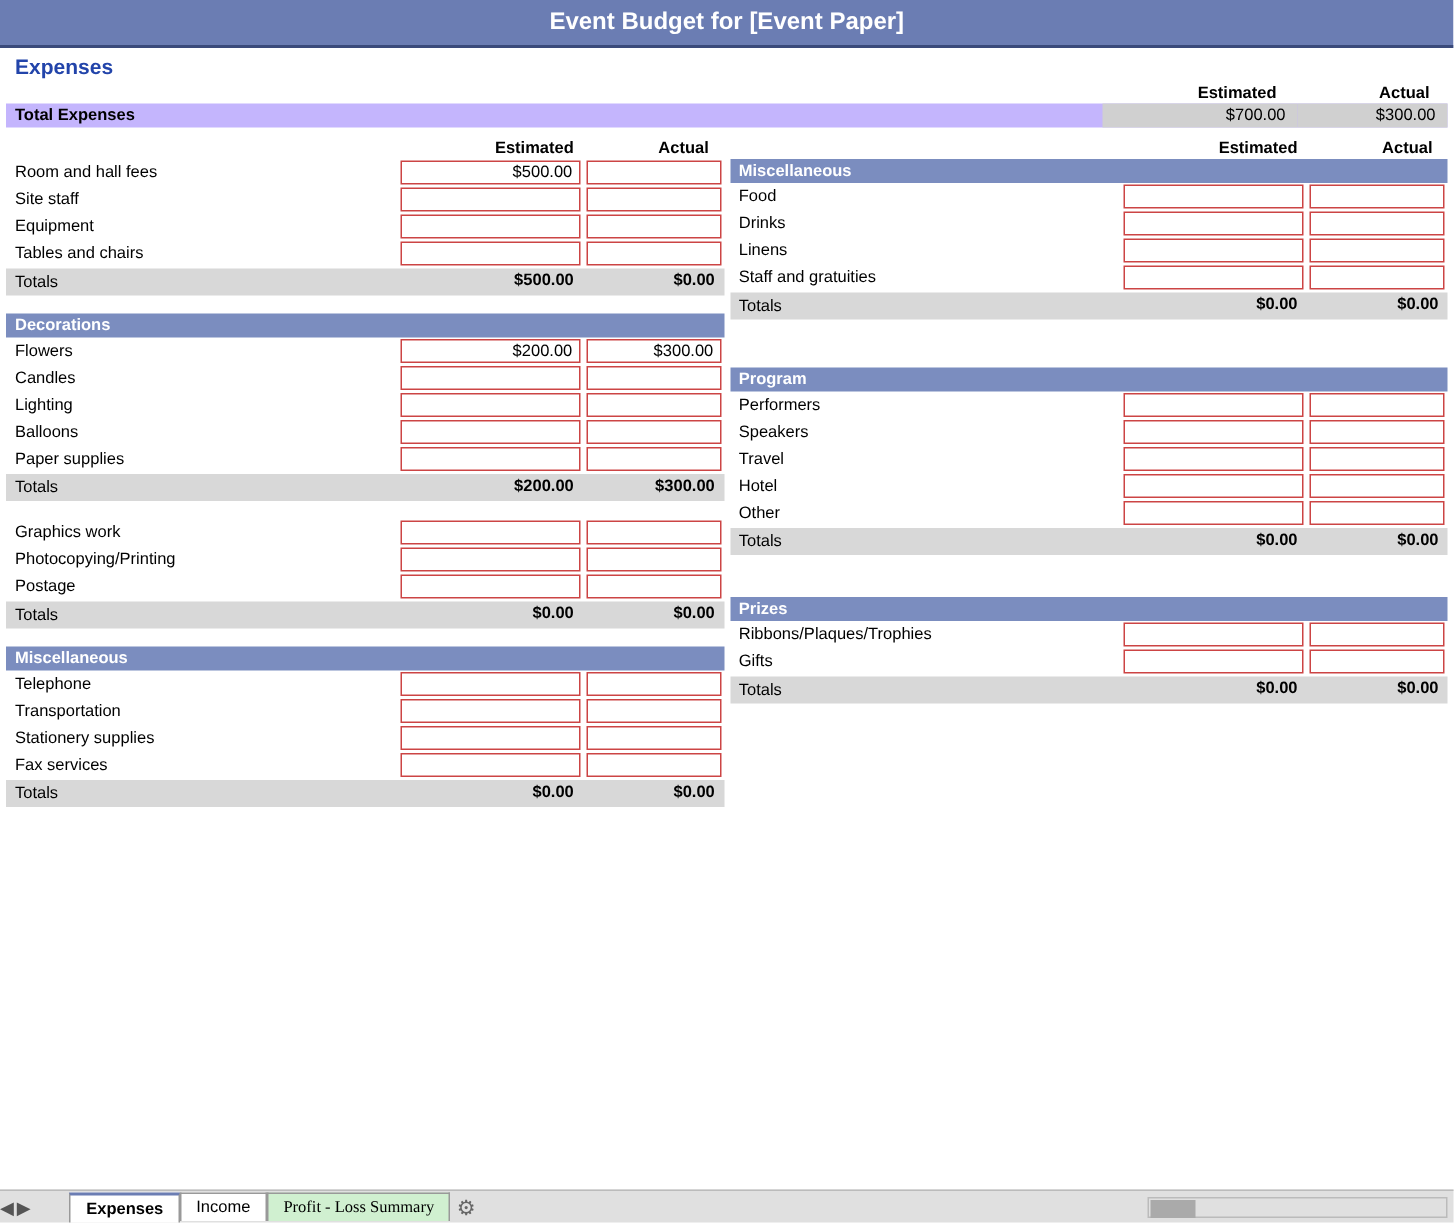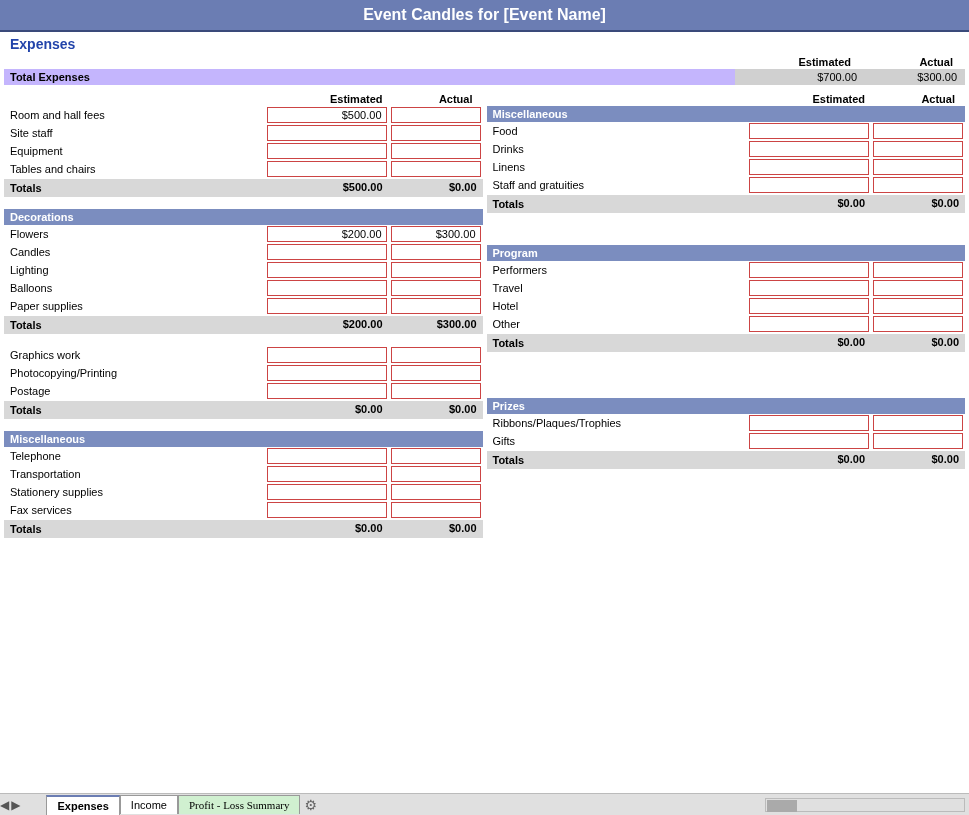--- a/index.html
+++ b/index.html
@@ -99,21 +99,21 @@
     .totals-row {
       display: flex;
       align-items: center;
       background: #d8d8d8;
       margin-top: 1px;
     }
 
     .totals-row .row-label {
       flex: 1;
       padding: 2px 6px;
-      font-weight: bold;
+      font-weight: normal;
       font-size: 11px;
     }
 
     .totals-row .cell {
       width: 120px;
       height: 16px;
       padding: 1px 4px;
       text-align: right;
       font-size: 11px;
       font-weight: bold;
@@ -177,21 +177,21 @@
     .scrollbar-area {
       flex: 1;
       text-align: right;
       padding-right: 4px;
     }
   </style>
 </head>
 <body>
 
 <div class="title-bar">
-  <span>Event Candles for [Event Name]</span>
+  <span>Event Budget for [Event Paper]</span>
 </div>
 
 <div class="main-content">
   <div class="section-header-top">
     <span>Expenses</span>
   </div>
 
   <div style="display:flex; justify-content:flex-end; padding-right:4px; margin-bottom:1px;">
     <div style="width:130px; text-align:right; padding-right:10px; font-weight:bold; font-size:11px;">Estimated</div>
     <div style="width:100px; text-align:right; padding-right:8px; font-weight:bold; font-size:11px;">Actual</div>
@@ -372,20 +372,25 @@
       <div class="budget-section">
         <div class="section-title">
           <span>Program</span>
         </div>
         <div class="section-row">
           <div class="row-label">Performers</div>
           <div class="cell" style="width:120px;"></div>
           <div class="cell" style="width:90px;"></div>
         </div>
         <div class="section-row">
+          <div class="row-label">Speakers</div>
+          <div class="cell" style="width:120px;"></div>
+          <div class="cell" style="width:90px;"></div>
+        </div>
+        <div class="section-row">
           <div class="row-label">Travel</div>
           <div class="cell" style="width:120px;"></div>
           <div class="cell" style="width:90px;"></div>
         </div>
         <div class="section-row">
           <div class="row-label">Hotel</div>
           <div class="cell" style="width:120px;"></div>
           <div class="cell" style="width:90px;"></div>
         </div>
         <div class="section-row">

